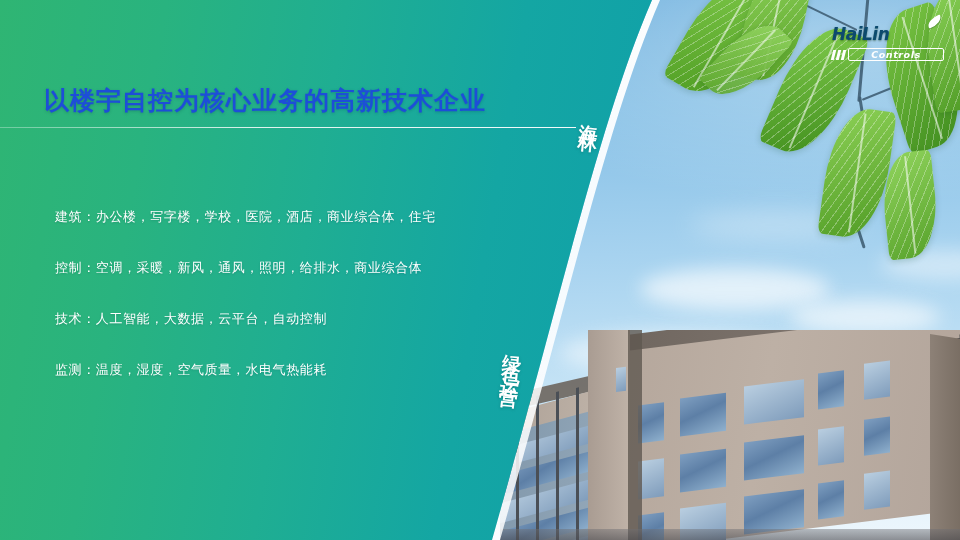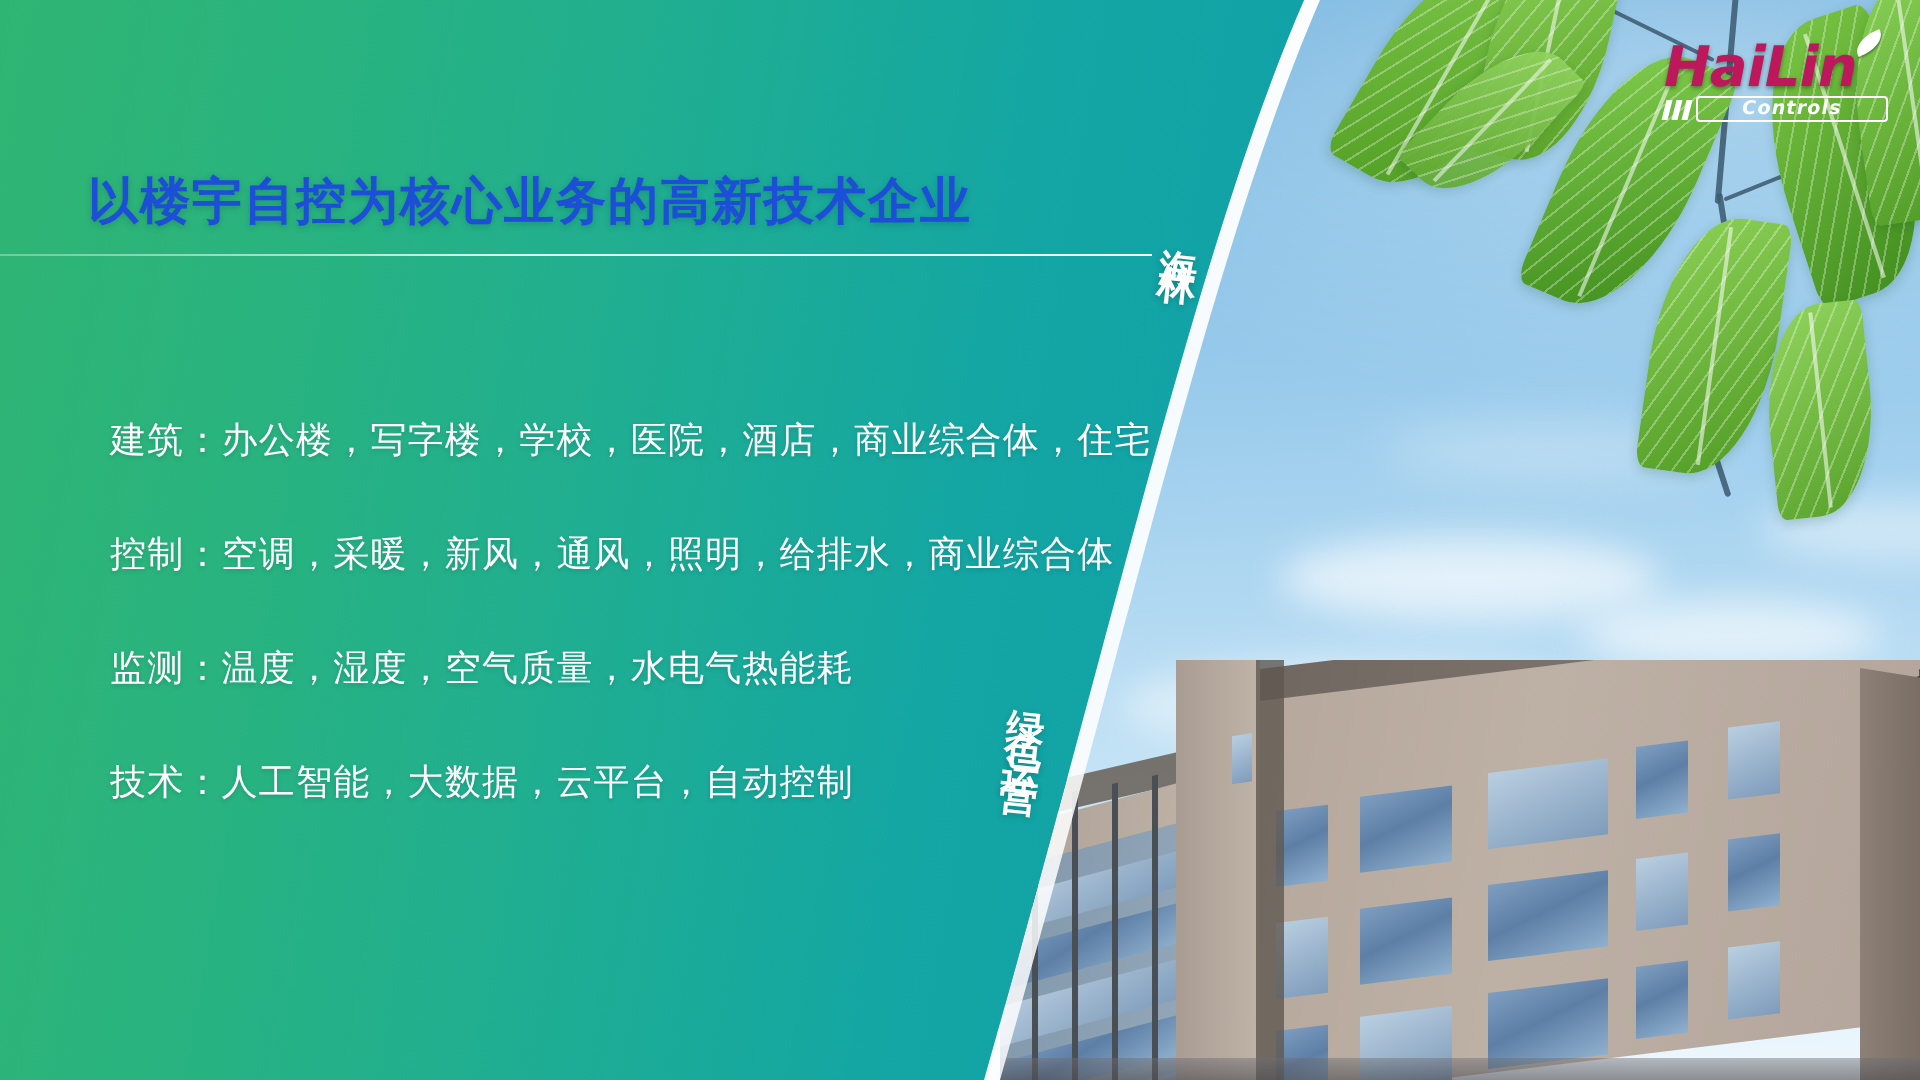--- a/index.html
+++ b/index.html
@@ -130,39 +130,39 @@
     font-family:"DejaVu Sans","Liberation Sans",sans-serif;
     text-shadow:0 1px 3px rgba(0,60,60,.25);
     white-space:nowrap;
   }
   .rule{
     position:absolute;left:0;top:127px;width:576px;height:1px;
     background:linear-gradient(90deg,rgba(255,255,255,.30),rgba(255,255,255,.85) 45%,rgba(255,255,255,.95));
   }
   .bullets{position:absolute;left:55px;top:208px;width:470px;}
   .bullet{
-    font-size:18px;color:#fff;letter-spacing:.6px;margin-bottom:33px;
+    font-size:13px;color:#fff;letter-spacing:.6px;margin-bottom:33px;
     font-family:"DejaVu Sans","Liberation Sans",sans-serif;
     white-space:nowrap;text-shadow:0 1px 2px rgba(0,60,60,.22);
   }
 
   .vtext{
     position:absolute;color:#fff;font-weight:bold;
     font-family:"DejaVu Sans","Liberation Sans",sans-serif;
     writing-mode:vertical-rl;text-orientation:upright;
     text-shadow:0 1px 3px rgba(0,70,70,.3);
   }
   .vtext-hailin{left:578px;top:110px;font-size:19px;letter-spacing:7px;transform:rotate(6deg);}
   .vtext-green{left:500px;top:340px;font-size:19px;letter-spacing:11px;transform:rotate(6deg);}
 
   
   .logo{position:absolute;left:832px;top:22px;width:112px;height:40px;}
   .logo-main{
     position:relative;
-    font-size:28px;font-weight:bold;color:#be185d;font-style:italic;
+    font-size:17px;font-weight:bold;color:#0c4a6e;font-style:italic;
     letter-spacing:-.5px;line-height:24px;
     font-family:"DejaVu Sans","Liberation Sans",sans-serif;
     text-shadow:0 1px 2px rgba(0,40,0,.45);
   }
   .logo-leaf{
     position:absolute;right:2px;top:-5px;width:15px;height:9px;
     background:#fff;border-radius:90% 5% 90% 5%;transform:rotate(-22deg);
     box-shadow:0 1px 1px rgba(0,40,0,.35);
   }
   .logo-sub{
@@ -284,22 +284,22 @@
 
   <div class="panel-edge"></div>
   <div class="panel"></div>
 
   <div class="title">以楼宇自控为核心业务的高新技术企业</div>
   <div class="rule"></div>
 
   <div class="bullets">
     <div class="bullet">建筑：办公楼，写字楼，学校，医院，酒店，商业综合体，住宅</div>
     <div class="bullet">控制：空调，采暖，新风，通风，照明，给排水，商业综合体</div>
+    <div class="bullet">技术：人工智能，大数据，云平台，自动控制</div>
     <div class="bullet">监测：温度，湿度，空气质量，水电气热能耗</div>
-    <div class="bullet">技术：人工智能，大数据，云平台，自动控制</div>
   </div>
 
   <div class="vtext vtext-hailin">海林</div>
   <div class="vtext vtext-green">绿色运营</div>
 
   <div class="logo">
     <div class="logo-main">
       <span>HaiLin</span>
       <span class="logo-leaf"></span>
     </div>

